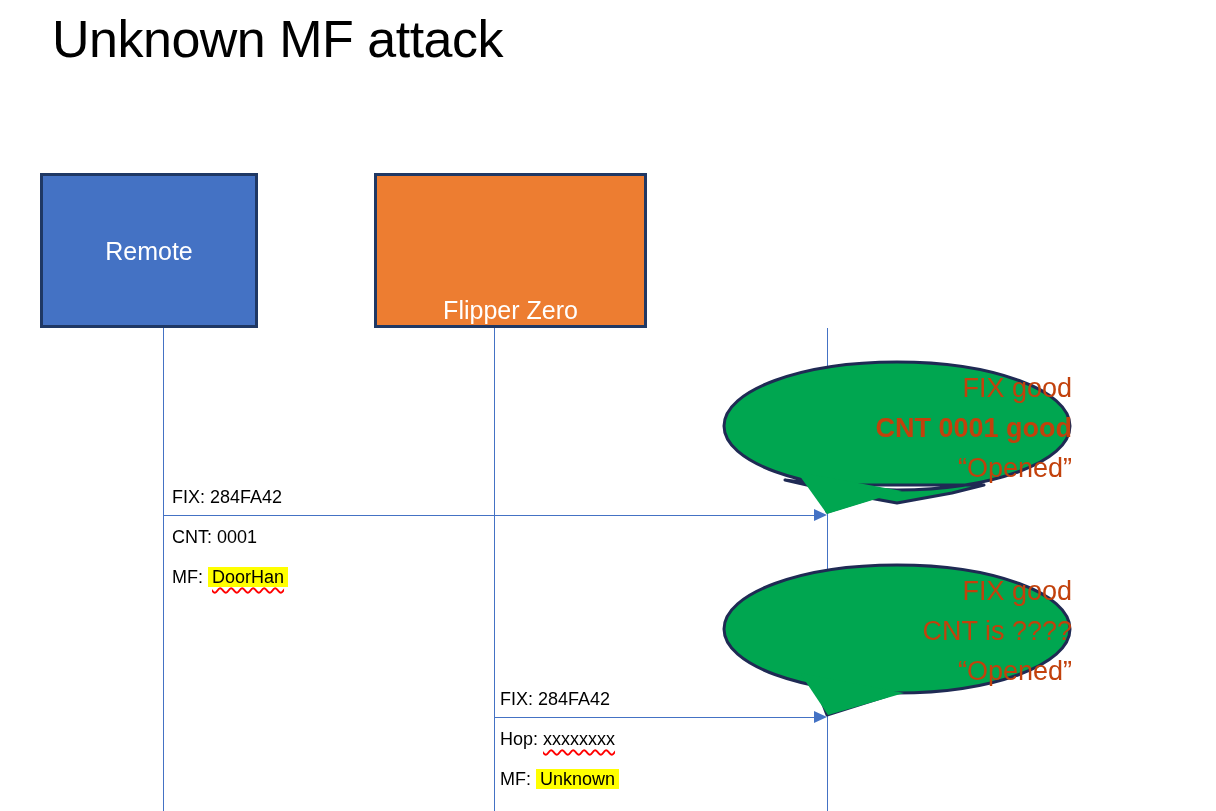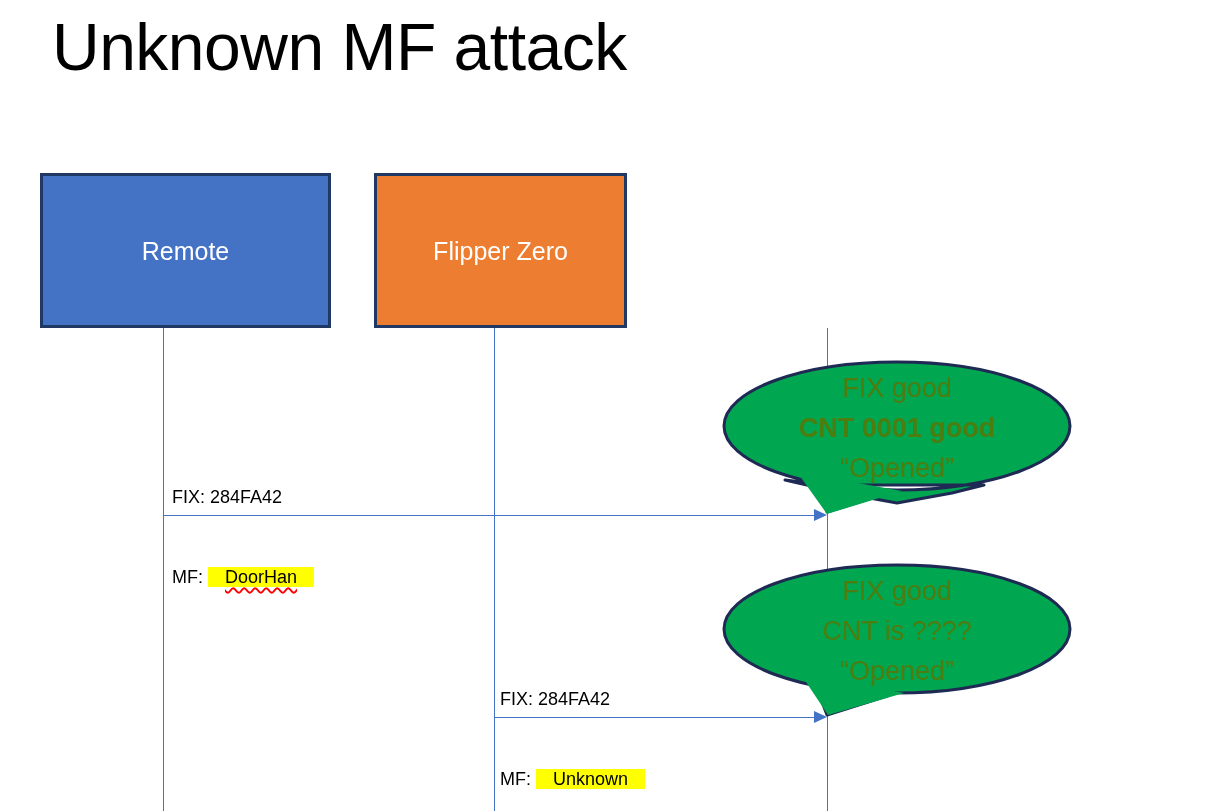--- a/index.html
+++ b/index.html
@@ -17,21 +17,21 @@
     height: 811px;
     background: #ffffff;
     overflow: hidden;
   }
 
   
   .slide-title {
     position: absolute;
     left: 52px;
     top: 8px;
-    font-size: 66px;
+    font-size: 52px;
     font-weight: 400;
     color: #000000;
     letter-spacing: -0.5px;
     line-height: 1.2;
     white-space: nowrap;
     font-stretch: condensed;
   }
 
   
   .lifeline {
@@ -46,22 +46,22 @@
     box-sizing: border-box;
     border: 3px solid #1f3864;
     display: flex;
     align-items: center;
     justify-content: center;
     color: #ffffff;
     font-size: 25px;
     font-weight: 400;
     line-height: 1.2;
   }
-  .actor-remote   { left: 40px;  top: 173px; width: 291px; height: 155px; background: #4472c4; justify-content: center; }
-  .actor-flipper  { left: 374px; top: 173px; width: 253px; height: 155px; background: #ed7d31; }
+  .actor-remote   { left: 40px;  top: 173px; width: 218px; height: 155px; background: #4472c4; justify-content: center; }
+  .actor-flipper  { left: 374px; top: 173px; width: 273px; height: 155px; background: #ed7d31; align-items: flex-end; }
   .actor-receiver { left: 708px; top: 173px; width: 240px; height: 155px; background: #00b050; }
 
   
   .msg-line {
     position: absolute;
     height: 1px;
     background: #4472c4;
   }
   .msg-head {
     position: absolute;
@@ -73,37 +73,37 @@
   }
   .msg-label {
     position: absolute;
     font-size: 18px;
     color: #000000;
     line-height: 40px;
     white-space: nowrap;
   }
   .hl {
     background: #ffff00;
-    padding: 0 17px;
+    padding: 0 4px;
   }
   .sp {
     text-decoration: underline wavy #ff0000;
     text-underline-offset: 4px;
     text-decoration-thickness: 1.5px;
   }
 
   
   .bubble-wrap { position: absolute; }
   .bubble-wrap svg { display: block; overflow: visible; }
   .bubble-text {
     position: absolute;
     left: 0;
     width: 100%;
-    text-align: center;
-    color: #4d7c0f;
+    text-align: right;
+    color: #c2410c;
     font-size: 27px;
     line-height: 40px;
     pointer-events: none;
   }
   .bubble-1 { left: 722px; top: 360px;  width: 350px; height: 160px; }
   .bubble-2 { left: 722px; top: 563px;  width: 350px; height: 160px; }
   .bubble-1 .bubble-text { top: 11px; }
   .bubble-2 .bubble-text { top: 11px; }
 </style>
 </head>
@@ -123,29 +123,35 @@
   <div class="actor-box actor-flipper">
     <span>Flipper Zero</span>
   </div>
 
   <div class="msg-line" style="left:163px; top:515px; width:652px;"></div>
   <div class="msg-head" style="left:814px; top:509px;"></div>
 
   <div class="msg-label" style="left:172px; top:477px;">
     <span>FIX: 284FA42</span>
   </div>
+  <div class="msg-label" style="left:172px; top:517px;">
+    <span>CNT: 0001</span>
+  </div>
   <div class="msg-label" style="left:172px; top:557px;">
     <span>MF: </span><span class="hl sp">DoorHan</span>
   </div>
 
   <div class="msg-line" style="left:494px; top:717px; width:321px;"></div>
   <div class="msg-head" style="left:814px; top:711px;"></div>
 
   <div class="msg-label" style="left:500px; top:679px;">
     <span>FIX: 284FA42</span>
+  </div>
+  <div class="msg-label" style="left:500px; top:719px;">
+    <span>Hop: </span><span class="sp">xxxxxxxx</span>
   </div>
   <div class="msg-label" style="left:500px; top:759px;text-align:right;">
     <span>MF: </span><span class="hl">Unknown</span>
   </div>
 
   <div class="bubble-wrap bubble-1">
     <svg width="350" height="160" viewBox="0 0 350 160">
       <path d="M 105 125 L 63 120 L 120 133 L 175 143 L 230 133 L 262 125 Z
                M 175 2 C 270 2 348 30 348 66 C 348 102 270 130 175 130
                C 80 130 2 102 2 66 C 2 30 80 2 175 2 Z" fill="#00a650" stroke="#1f2a54" stroke-width="3" stroke-linejoin="round"></path>

